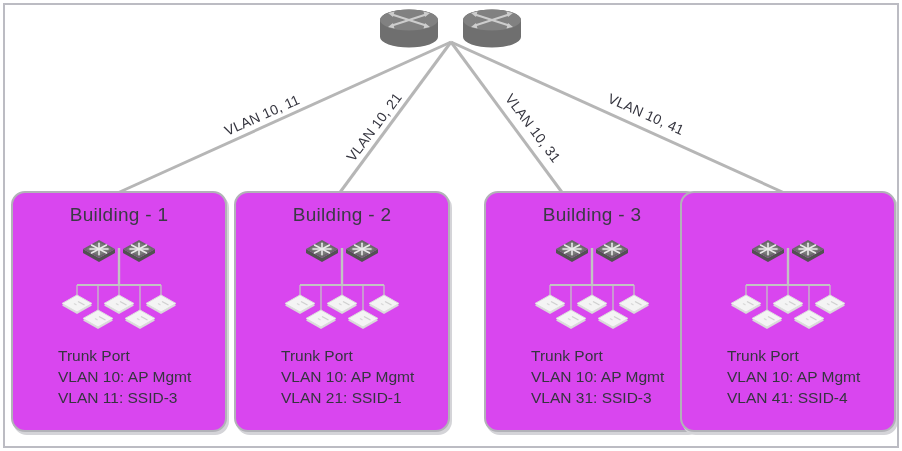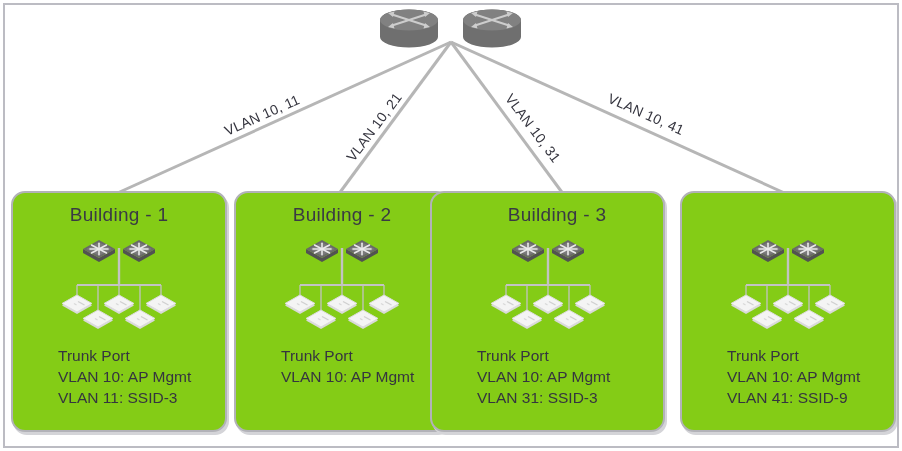--- a/index.html
+++ b/index.html
@@ -13,25 +13,25 @@
   }
   .links-svg{position:absolute;left:0;top:0;}
   .router{position:absolute;top:8px;width:60px;height:42px;}
   .router.r1{left:379px;}
   .router.r2{left:462px;}
   .link-label{
     position:absolute;white-space:nowrap;font-size:14px;color:#35353f;
     letter-spacing:.2px;transform-origin:center;
   }
   .bbox{
-    position:absolute;top:191px;width:212px;height:237px;background:#84cc16;
+    position:absolute;top:191px;width:212px;height:237px;background:#d946ef;
     border:2px solid #b2b2b8;border-radius:14px;
     box-shadow:2px 3px 0 #d4d4d8;
   }
-  .bbox.b1{left:11px;} .bbox.b2{left:234px;} .bbox.b3{left:430px;padding-left:19px;} .bbox.b4{left:680px;}
+  .bbox.b1{left:11px;} .bbox.b2{left:234px;} .bbox.b3{left:484px;} .bbox.b4{left:680px;}
   .btitle{
     text-align:center;margin-top:11px;font-size:19px;color:#3a3a44;letter-spacing:.3px;
   }
   .cluster{position:absolute;top:44px;left:50%;transform:translateX(-50%);}
   .btext{
     position:absolute;left:45px;top:152px;font-size:15.5px;line-height:21px;color:#35353f;
   }
   .btext div{white-space:nowrap;}
 </style>
 </head>
@@ -125,20 +125,21 @@
   </div>
 
   <div class="bbox b2">
     <div class="btitle">Building - 2</div>
     <svg class="cluster" width="170" height="98">
         <use href="#sym-cluster"></use>
       </svg>
     <div class="btext">
       <div>Trunk Port</div>
       <div>VLAN 10: AP Mgmt</div>
+      <div>VLAN 21: SSID-1</div>
     </div>
   </div>
 
   <div class="bbox b3">
     <div class="btitle">Building - 3</div>
     <svg class="cluster" width="170" height="98">
         <use href="#sym-cluster"></use>
       </svg>
     <div class="btext">
       <div>Trunk Port</div>
@@ -147,18 +148,18 @@
     </div>
   </div>
 
   <div class="bbox b4">
     <svg class="cluster" width="170" height="98">
         <use href="#sym-cluster"></use>
       </svg>
     <div class="btext">
       <div>Trunk Port</div>
       <div>VLAN 10: AP Mgmt</div>
-      <div>VLAN 41: SSID-9</div>
+      <div>VLAN 41: SSID-4</div>
     </div>
   </div>
 
   <div class="frame"></div>
 </div>
 
 </body></html>

